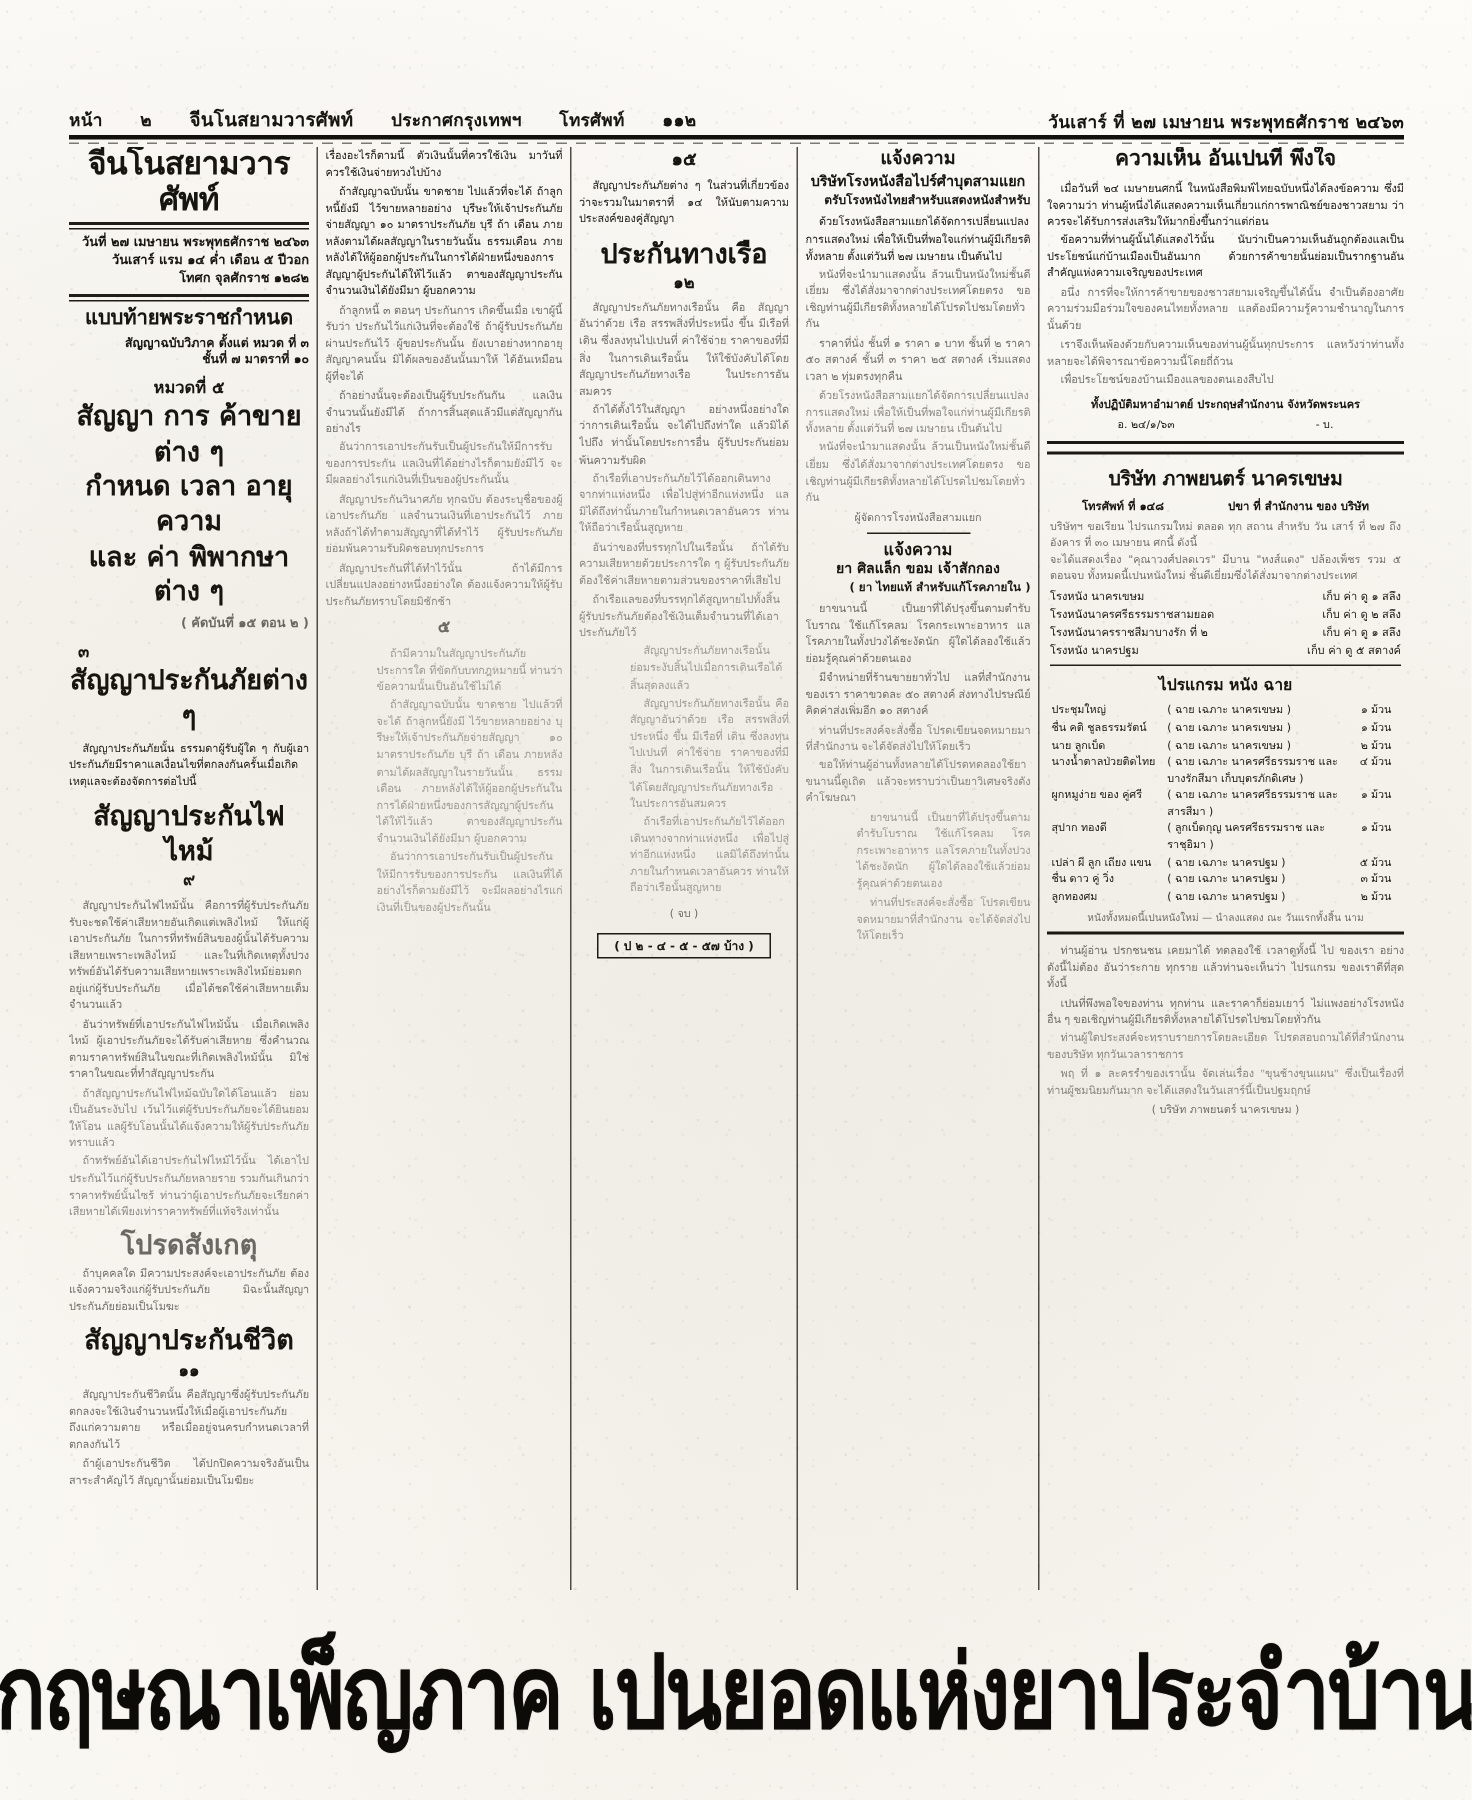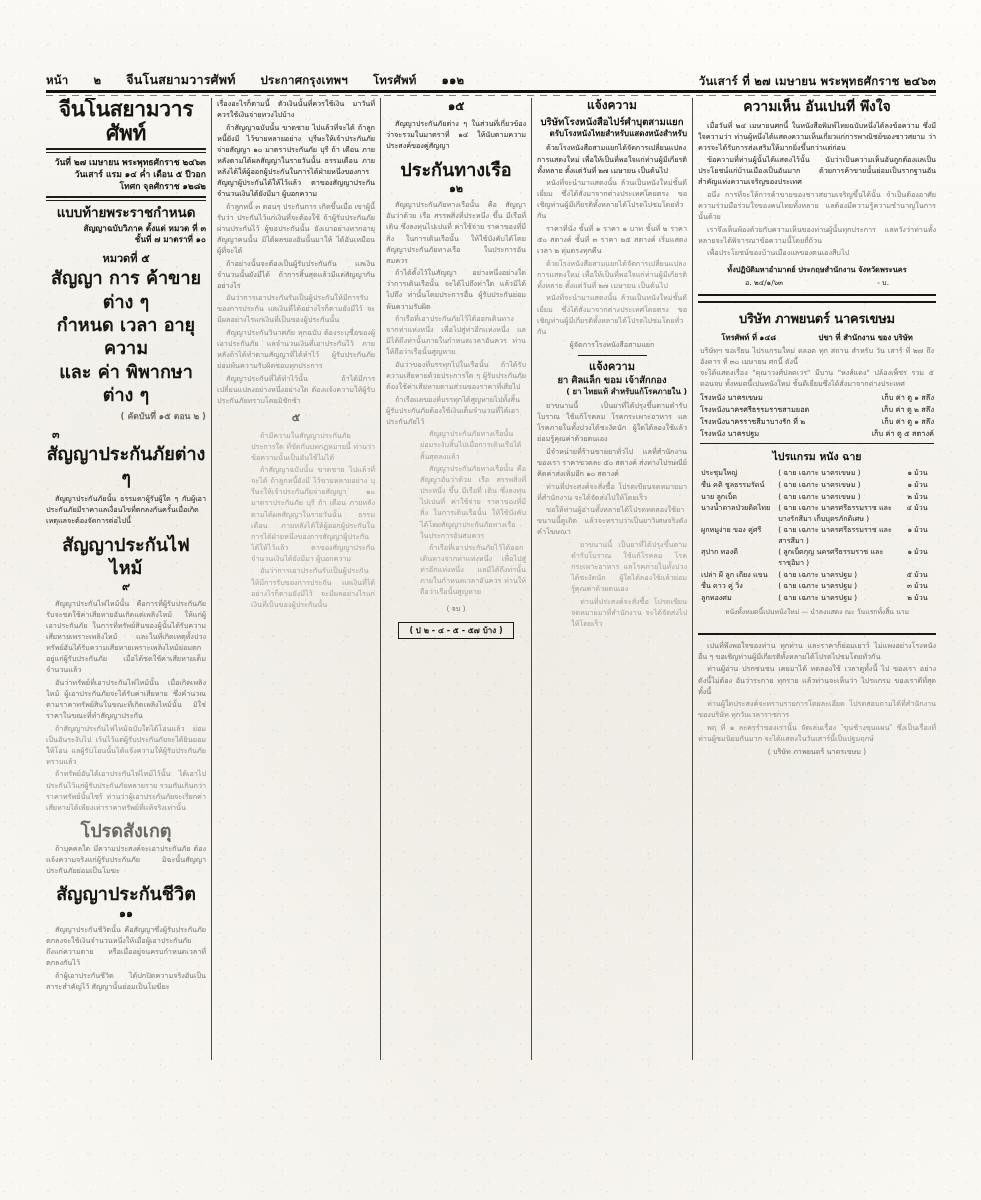--- a/index.html
+++ b/index.html
@@ -94,21 +94,21 @@
 
   
   .faded{opacity:.62;}
   .faded2{opacity:.5;}
   .faded3{opacity:.40;margin-left:34px;}
   .blur-lo{filter:blur(.25px);}
 
   
   .adbox{
     border-top:2.6px solid #1b1813;border-bottom:2.6px solid #1b1813;
-    padding:5px 2px 16px 2px;margin:5px 0;
+    padding:5px 2px 4px 2px;margin:5px 0;
   }
   .ad-title{font-weight:700;font-size:13px;text-align:center;letter-spacing:-.2px;}
   .ad-sub{display:flex;justify-content:space-around;font-size:7.6px;font-weight:600;margin-top:2px;}
   .ad-line{font-size:7.2px;line-height:1.5;text-align:justify;}
   .ad-rows{margin-top:3px;}
   .ad-row{display:flex;justify-content:space-between;font-size:7.4px;line-height:1.6;}
   .prog-title{font-weight:700;font-size:10.5px;text-align:center;margin:4px 0 3px;}
   .prog-table{width:100%;border-collapse:collapse;font-size:7.2px;}
   .prog-table td{padding:.6px 1px;vertical-align:top;line-height:1.45;}
   .pt-name{width:33%;}
@@ -410,26 +410,29 @@
               <td class="pt-desc">( ฉาย เฉภาะ นาครปฐม )</td>
               <td class="pt-qty">๒</td>
               <td class="pt-unit">ม้วน</td>
             </tr>
           </tbody>
         </table>
         <div class="prog-foot faded">หนังทั้งหมดนี้เปนหนังใหม่ — นำลงแสดง ณะ วันแรกทั้งสิ้น นาม</div>
       </div>
 
       <div class="body-txt faded blur-lo">
+        <p class="ind">ท่านผู้อ่าน ปรกชนชน เคยมาได้ ทดลองใช้ เวลาดูทั้งนี้ ไป ของเรา อย่าง ดังนี้ไม่ต้อง อันว่าระกาย ทุกราย แล้วท่านจะเห็นว่า ไปรแกรม ของเราดีที่สุด ทั้งนี้</p>
         <p class="ind">เปนที่พึงพอใจของท่าน ทุกท่าน และราคาก็ย่อมเยาว์ ไม่แพงอย่างโรงหนังอื่น ๆ ขอเชิญท่านผู้มีเกียรติทั้งหลายได้โปรดไปชมโดยทั่วกัน</p>
-        <p class="ind">ท่านผู้อ่าน ปรกชนชน เคยมาได้ ทดลองใช้ เวลาดูทั้งนี้ ไป ของเรา อย่าง ดังนี้ไม่ต้อง อันว่าระกาย ทุกราย แล้วท่านจะเห็นว่า ไปรแกรม ของเราดีที่สุด ทั้งนี้</p>
       </div>
       <div class="body-txt faded2 blur-lo">
         <p class="ind">ท่านผู้ใดประสงค์จะทราบรายการโดยละเอียด โปรดสอบถามได้ที่สำนักงานของบริษัท ทุกวันเวลาราชการ</p>
         <p class="ind">พฤ ที่ ๑ ละครรำของเรานั้น จัดเล่นเรื่อง "ขุนช้างขุนแผน" ซึ่งเป็นเรื่องที่ท่านผู้ชมนิยมกันมาก จะได้แสดงในวันเสาร์นี้เป็นปฐมฤกษ์</p>
       </div>
       <div class="small-ctr faded" style="margin-top:3px;">( บริษัท ภาพยนตร์ นาครเขษม )</div>
     </div>
 
   </div>
 
+  <div class="banner">
+    <div class="banner-text">กฤษณาเพ็ญภาค เปนยอดแห่งยาประจำบ้าน</div>
+  </div>
 
 </div>
 
 </body></html>

